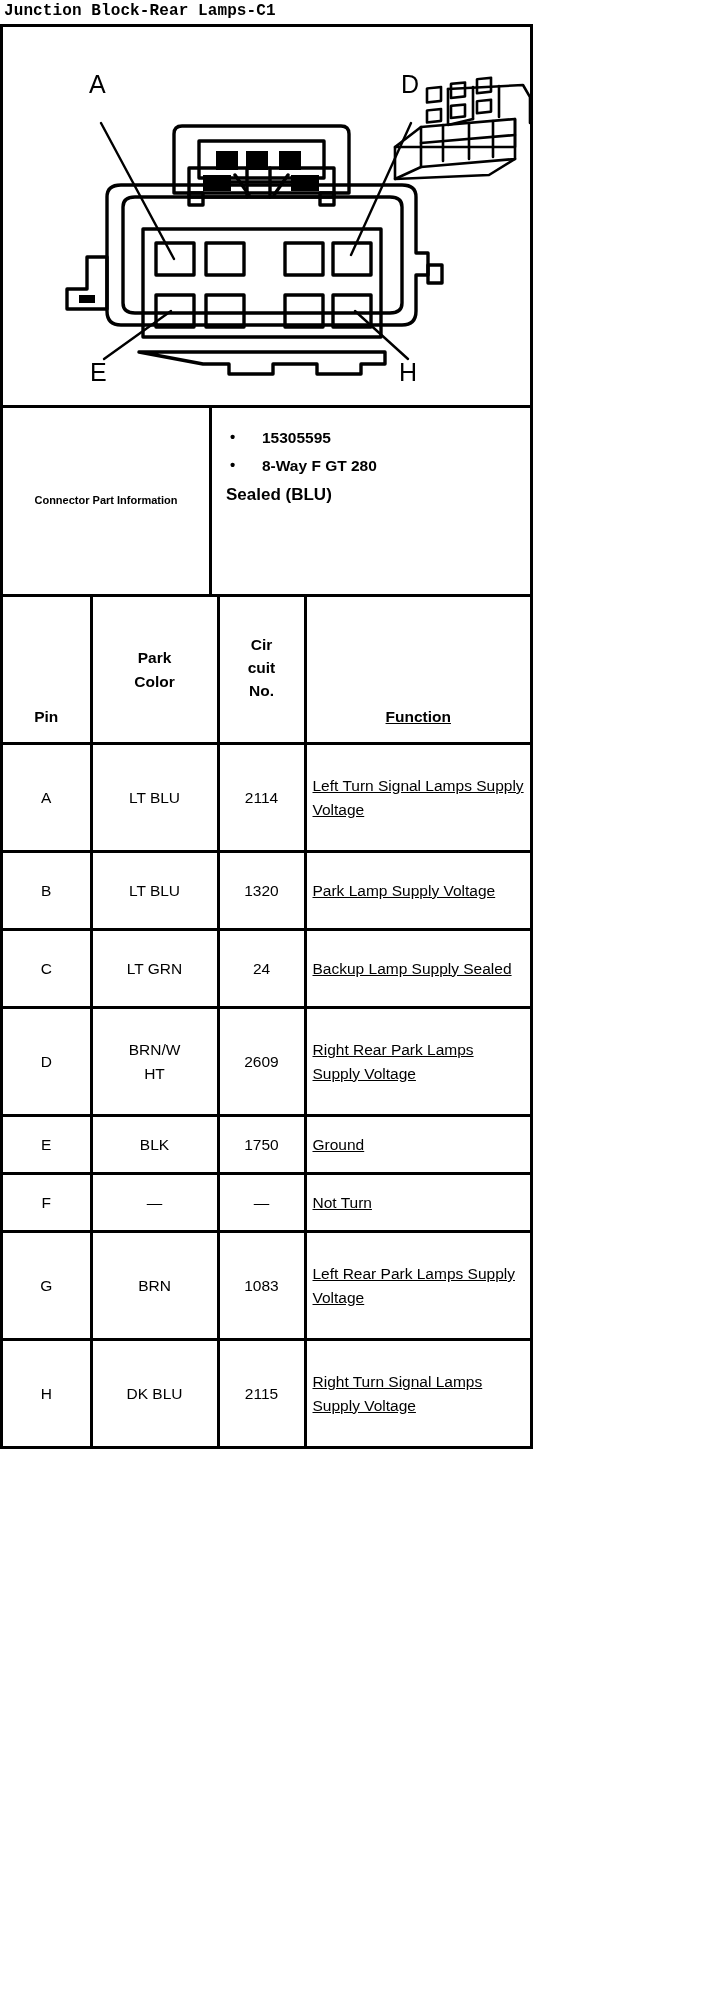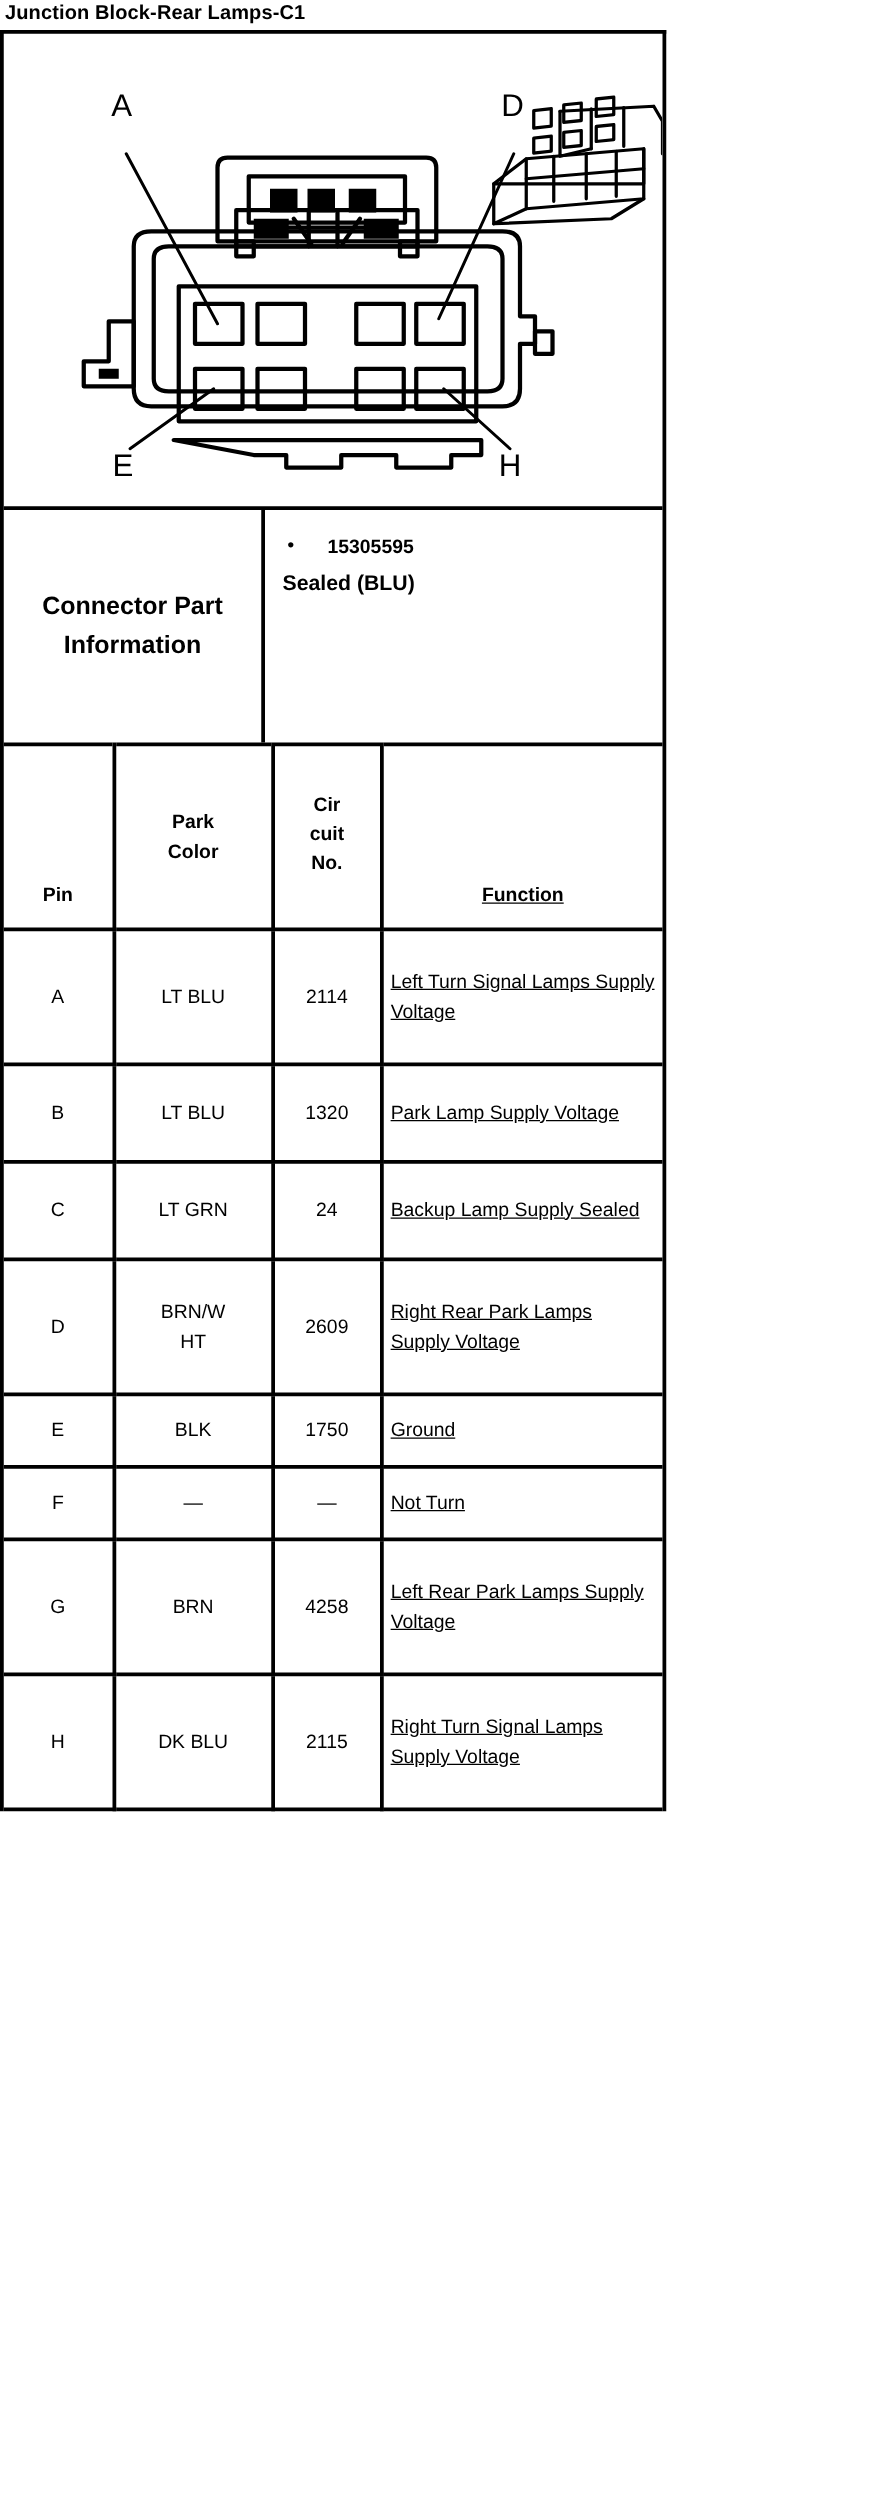--- a/index.html
+++ b/index.html
@@ -12,20 +12,21 @@
   .page{position:relative;width:704px;min-height:1998px;background:#fff;}
 
   
   .title{
     font-size:16px;
     font-weight:bold;
     letter-spacing:.1px;
     padding:2px 0 4px 4px;
     width:533px;
     box-sizing:border-box;
+    font-family:Liberation Mono, monospace;
   }
 
   
   .frame{
     width:533px;
     border:3px solid #000;
     border-bottom:none;
     box-sizing:border-box;
     background:#fff;
   }
@@ -47,21 +48,21 @@
   .partinfo-label{
     width:209px;
     flex:0 0 209px;
     border-right:3px solid #000;
     box-sizing:border-box;
     display:flex;
     align-items:center;
     justify-content:center;
     text-align:center;
     font-weight:bold;
-    font-size:20px;
+    font-size:11px;
     line-height:1.55;
     padding:6px 10px;
   }
   .partinfo-body{
     flex:1 1 auto;
     box-sizing:border-box;
     padding:18px 15px 10px 14px;
     font-weight:bold;
     font-size:15.5px;
     line-height:1.55;
@@ -227,20 +228,21 @@
           <text x="396" y="354">H</text>
         </g>
       </svg>
     </div>
 
     <div class="partinfo">
       <div class="partinfo-label">Connector Part Information</div>
       <div class="partinfo-body">
         <ul class="bullets">
           <li>15305595</li>
+          <li>8-Way F GT 280</li>
         </ul>
         <div class="partinfo-tail">Sealed (BLU)</div>
       </div>
     </div>
 
     <table class="pins">
       <colgroup>
         <col class="c-pin">
           <col class="c-wire">
           <col class="c-cir">
@@ -294,21 +296,21 @@
           </tr>
           <tr class="r-short">
             <td class="pin">F</td>
             <td class="wire">—</td>
             <td class="cir">—</td>
             <td class="fn">Not Turn</td>
           </tr>
           <tr class="r-tall">
             <td class="pin">G</td>
             <td class="wire">BRN</td>
-            <td class="cir">4258</td>
+            <td class="cir">1083</td>
             <td class="fn">Left Rear Park Lamps Supply Voltage</td>
           </tr>
           <tr class="r-tall">
             <td class="pin">H</td>
             <td class="wire">DK BLU</td>
             <td class="cir">2115</td>
             <td class="fn">Right Turn Signal Lamps Supply Voltage</td>
           </tr>
         </tbody>
     </table>

